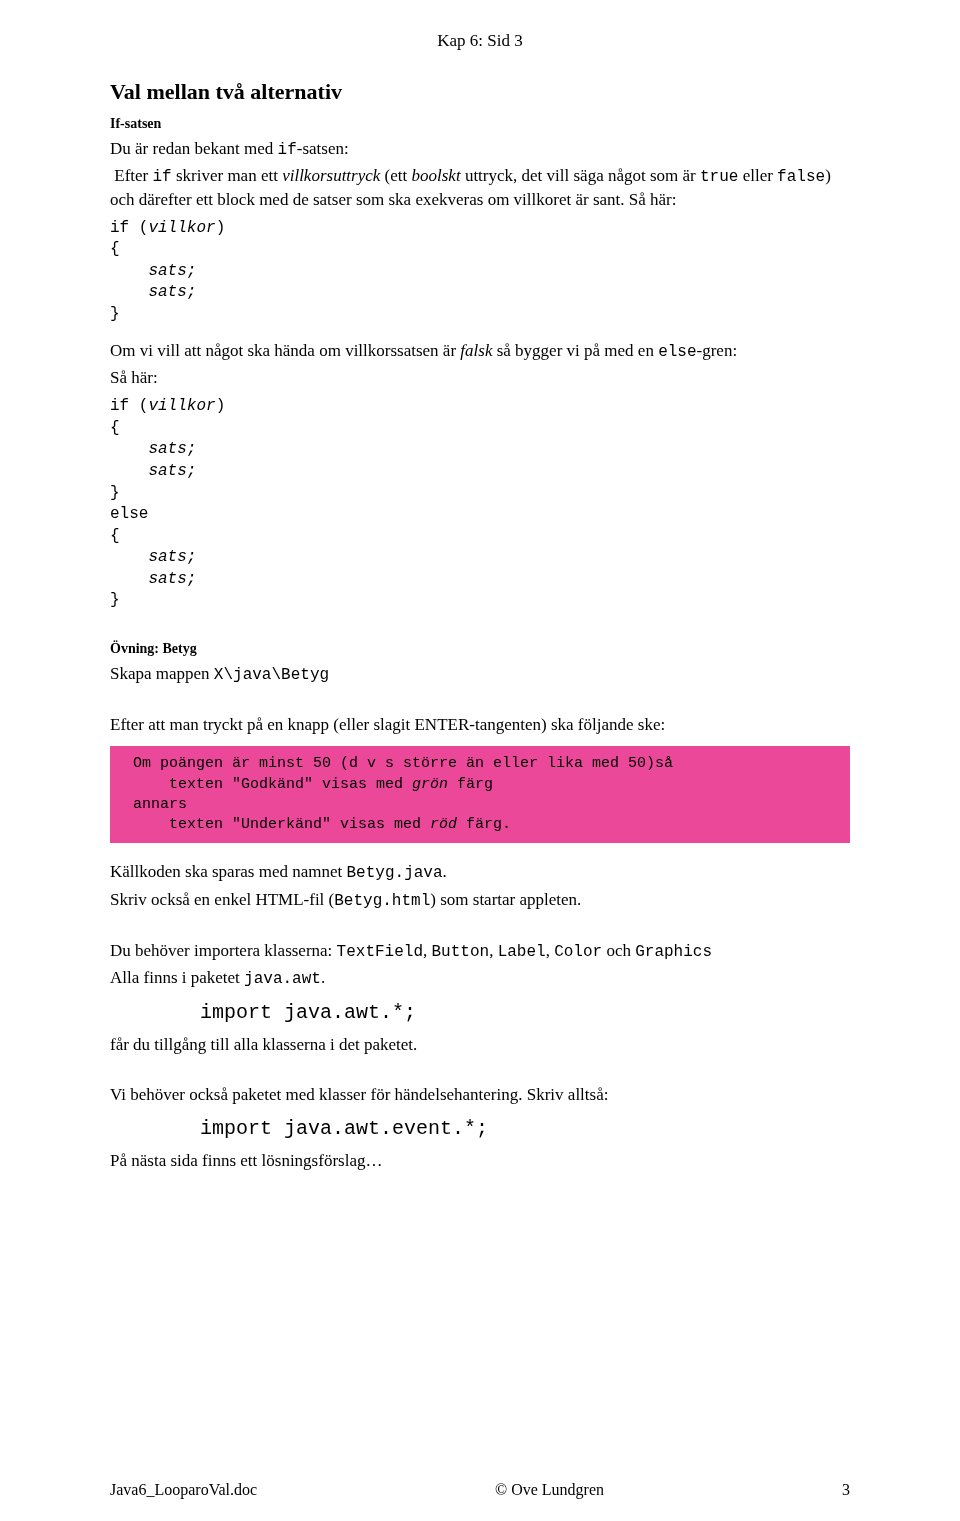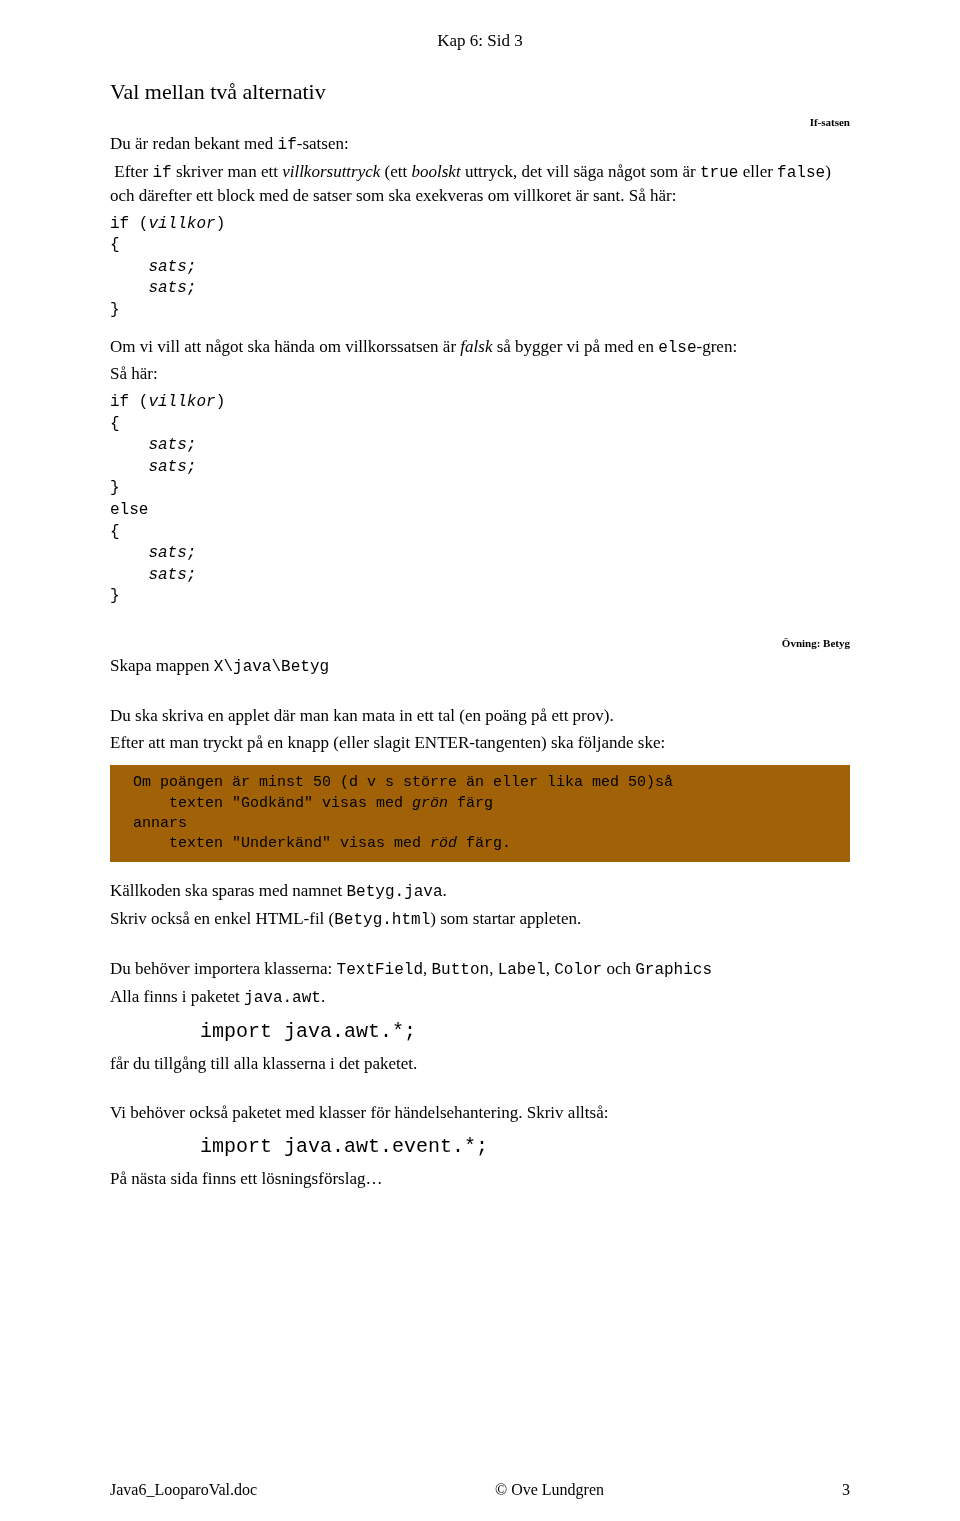--- a/index.html
+++ b/index.html
@@ -18,28 +18,27 @@
     padding: 20px 100px 40px 100px;
     box-sizing: border-box;
     position: relative;
   }
   .header {
     text-align: center;
     margin-bottom: 24px;
   }
   .h-main {
     font-size: 22px;
-    font-weight: normal;
+    font-weight: bold;
     margin: 0 0 8px 0;
   }
   .h-sub {
-    font-size: 11px;
+    font-size: 14px;
     font-weight: bold;
     margin: 0 0 4px 0;
-    text-align: right;
   }
   .para {
     margin: 0 0 4px 0;
   }
   .mono {
     font-family: "Courier New", Courier, monospace;
     font-size: 16px;
   }
   .italic { font-style: italic; text-align: right; }
   .code-block {
@@ -47,21 +46,21 @@
     font-size: 16px;
     white-space: pre;
     margin: 6px 0 14px 0;
   }
   .ital-mono {
     font-family: "Courier New", Courier, monospace;
     font-style: italic;
   }
   .section-gap { margin-top: 28px; }
   .callout {
-    background: #a16207;
+    background: #ec4899;
     padding: 8px 14px;
     font-family: "Courier New", Courier, monospace;
     font-size: 15px;
     white-space: pre-wrap;
     margin: 10px 0 18px 0;
   }
   .indent-1 {
     margin-left: 90px;
     font-family: "Courier New", Courier, monospace;
     font-size: 20px;
@@ -118,21 +117,20 @@
     <span class="ital-mono">sats;</span>
 }</div>
 
   <div class="section-gap"></div>
 
   <p class="h-sub">Övning: Betyg</p>
   <p class="para">
     <span>Skapa mappen </span><span class="mono">X\java\Betyg</span>
   </p>
   <br>
-  <p class="para">Du ska skriva en applet där man kan mata in ett tal (en poäng på ett prov).</p>
   <p class="para">
     <span>Efter att man tryckt på en knapp (eller slagit E</span><span style="font-size:17px">NTER</span><span>-tangenten) ska följande ske:</span>
   </p>
 
   <div class="callout"> Om poängen är minst 50 (d v s större än eller lika med 50)så
      texten "Godkänd" visas med <span class="ital-mono">grön</span> färg
  annars
      texten "Underkänd" visas med <span class="ital-mono">röd</span> färg.</div>
 
   <p class="para">

